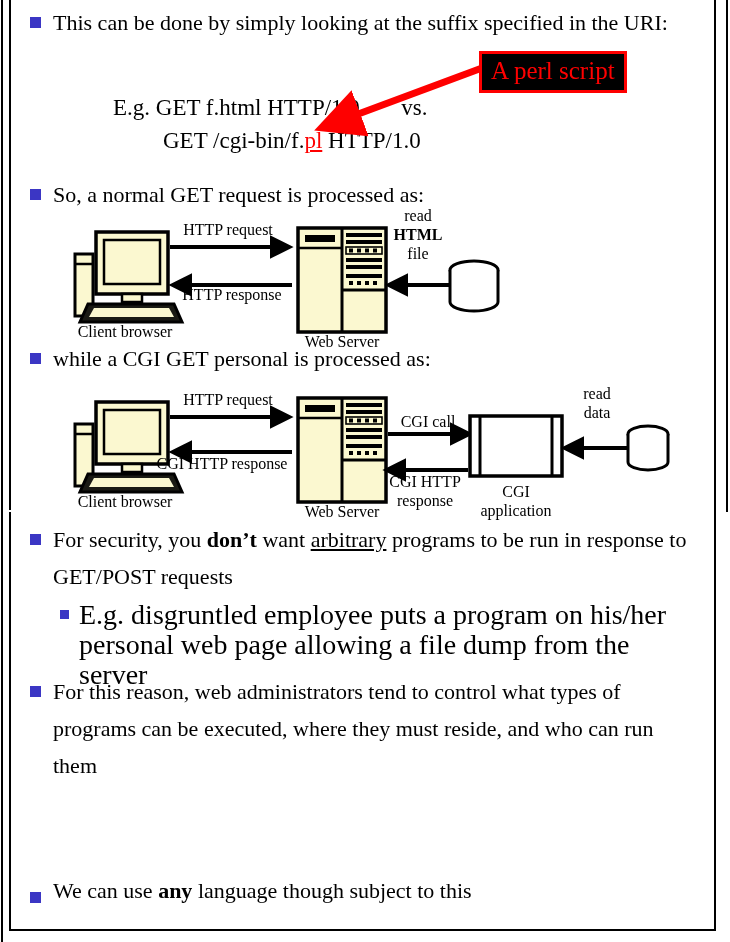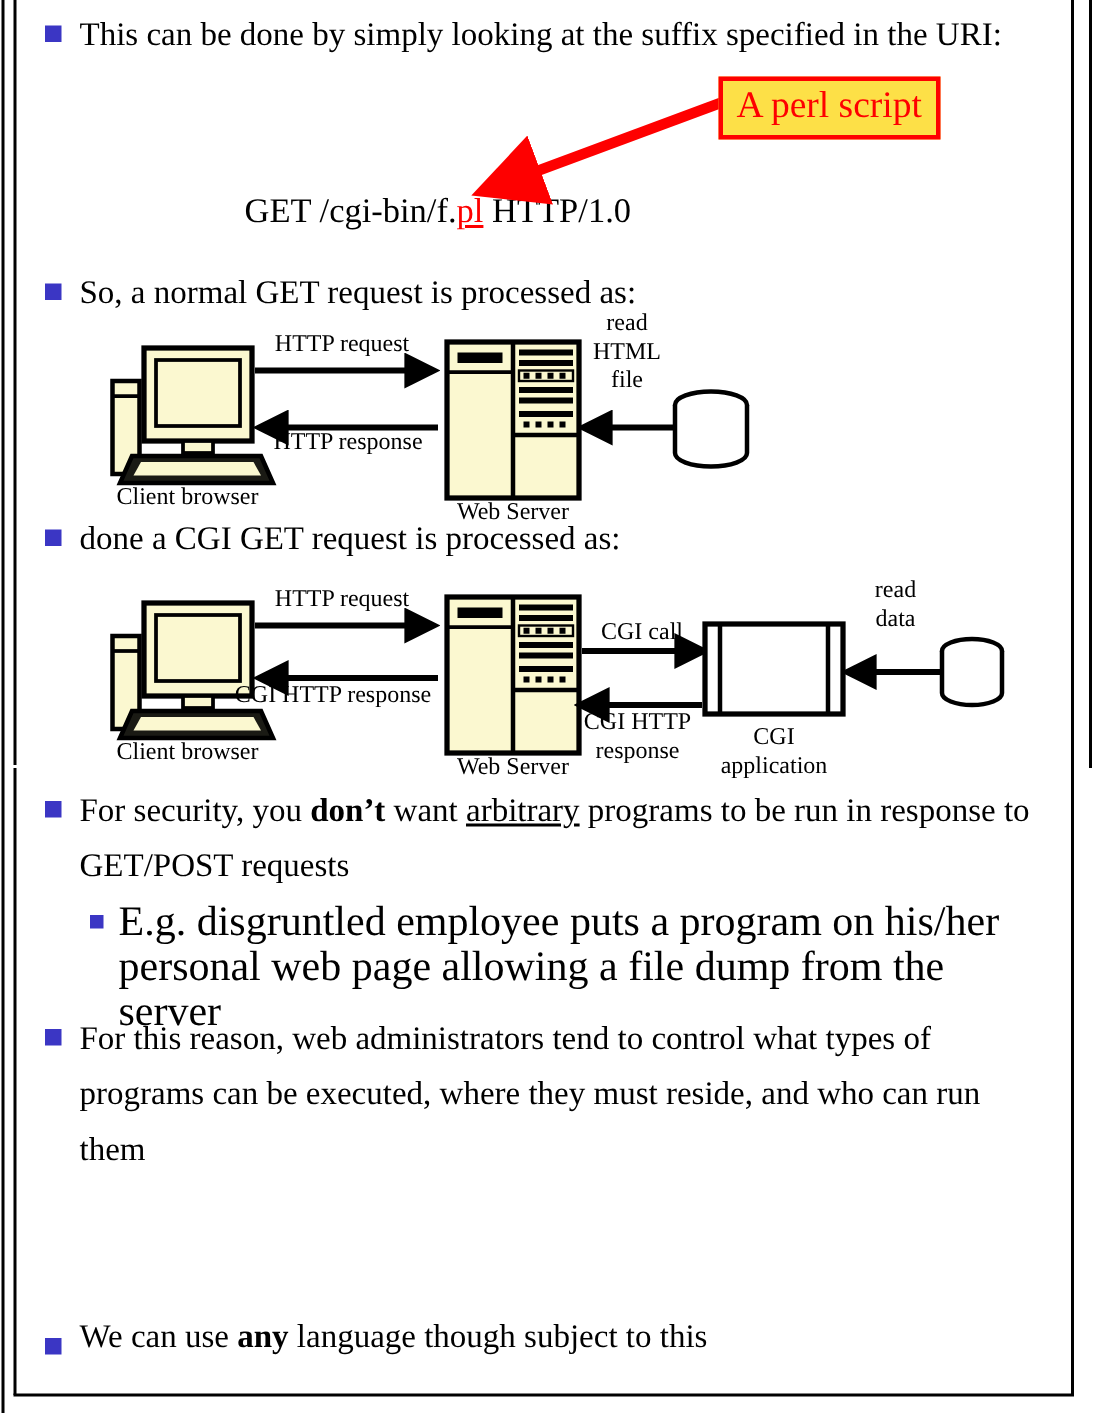--- a/index.html
+++ b/index.html
@@ -30,21 +30,21 @@
   .bullet-sq.sub{width:9px;height:9px;margin-top:10px;margin-right:10px;}
   .btxt{font-size:22px;line-height:37px;}
   .btxt.sub{font-size:28px;line-height:30px;}
   .mono-eg{font-size:23px;line-height:33px;}
   b{font-weight:bold;}
   u{text-decoration:underline;font-family:Liberation Serif, serif;}
   .red-u{color:#fe0000;text-decoration:underline;text-decoration-color:#fe0000;}
 
   
   .callout{
-    position:absolute;border:3px solid #fe0000;background:#fde047;
+    position:absolute;border:3px solid #fe0000;background:#000000;
     color:#fe0000;font-size:25px;line-height:30px;
     padding:2px 9px 4px 9px;white-space:nowrap;
   }
 
   
   .diagram{position:absolute;}
   .diagram svg{display:block;}
   .dlabel{
     position:absolute;font-size:16px;line-height:19px;
     white-space:nowrap;text-align:center;
@@ -61,20 +61,25 @@
 <div class="frame-line v-outer-right"></div>
 <div class="frame-line h-bottom"></div>
 
 <div class="slide">
 
   <div class="blk bullet-row" style="left:30px;top:4px;width:660px;">
     <div class="bullet-sq"></div>
     <div class="btxt">This can be done by simply looking at the suffix specified in the URI:</div>
   </div>
 
+  <div class="blk mono-eg" style="left:113px;top:91px;">
+    <span>E.g.  GET f.html HTTP/1.0</span>
+    <span style="display:inline-block;width:30px;"></span>
+    <span>vs.</span>
+  </div>
 
   <div class="blk mono-eg" style="left:163px;top:124px;">
     <span>GET /cgi-bin/f.</span><span class="red-u">pl</span><span> HTTP/1.0</span>
   </div>
 
   <svg class="diagram" style="left:300px;top:48px;" width="200" height="95">
     <defs>
       <marker id="redhead" markerWidth="7" markerHeight="7" refX="5.2" refY="3.5" orient="auto" markerUnits="strokeWidth">
         <path d="M0,0 L7,3.5 L0,7 z" fill="#fe0000"></path>
       </marker>
@@ -143,30 +148,30 @@
       <g>
         <ellipse cx="404" cy="48" rx="24" ry="9" fill="#fff" stroke="#000" stroke-width="3"></ellipse>
         <path d="M380,48 L380,80 A24,9 0 0 0 428,80 L428,48" fill="#fff" stroke="#000" stroke-width="3"></path>
       </g>
     </svg>
 
     <div class="dlabel c" style="left:158px;top:-2px;">HTTP request</div>
     <div class="dlabel c" style="left:162px;top:63px;">HTTP response</div>
 
     <div class="dlabel c" style="left:348px;top:-16px;">read</div>
-    <div class="dlabel c" style="left:348px;top:3px;">HTML</div>
+    <div class="dlabel c" style="left:348px;top:3px;font-weight:bold;">HTML</div>
     <div class="dlabel c" style="left:348px;top:22px;">file</div>
 
     <div class="dlabel c" style="left:55px;top:100px;">Client browser</div>
     <div class="dlabel c" style="left:272px;top:110px;">Web Server</div>
   </div>
 
   <div class="blk bullet-row" style="left:30px;top:340px;width:660px;">
     <div class="bullet-sq"></div>
-    <div class="btxt">done a CGI GET request is processed as:</div>
+    <div class="btxt">while a CGI GET personal is processed as:</div>
   </div>
 
   <div class="diagram" style="left:70px;top:392px;width:600px;height:120px;">
     <svg width="600" height="120" viewBox="0 0 600 120">
       <defs>
         <marker id="bk2" markerWidth="6" markerHeight="6" refX="4.6" refY="3" orient="auto" markerUnits="strokeWidth">
           <path d="M0,0 L6,3 L0,6 z" fill="#000"></path>
         </marker>
       </defs>
 

